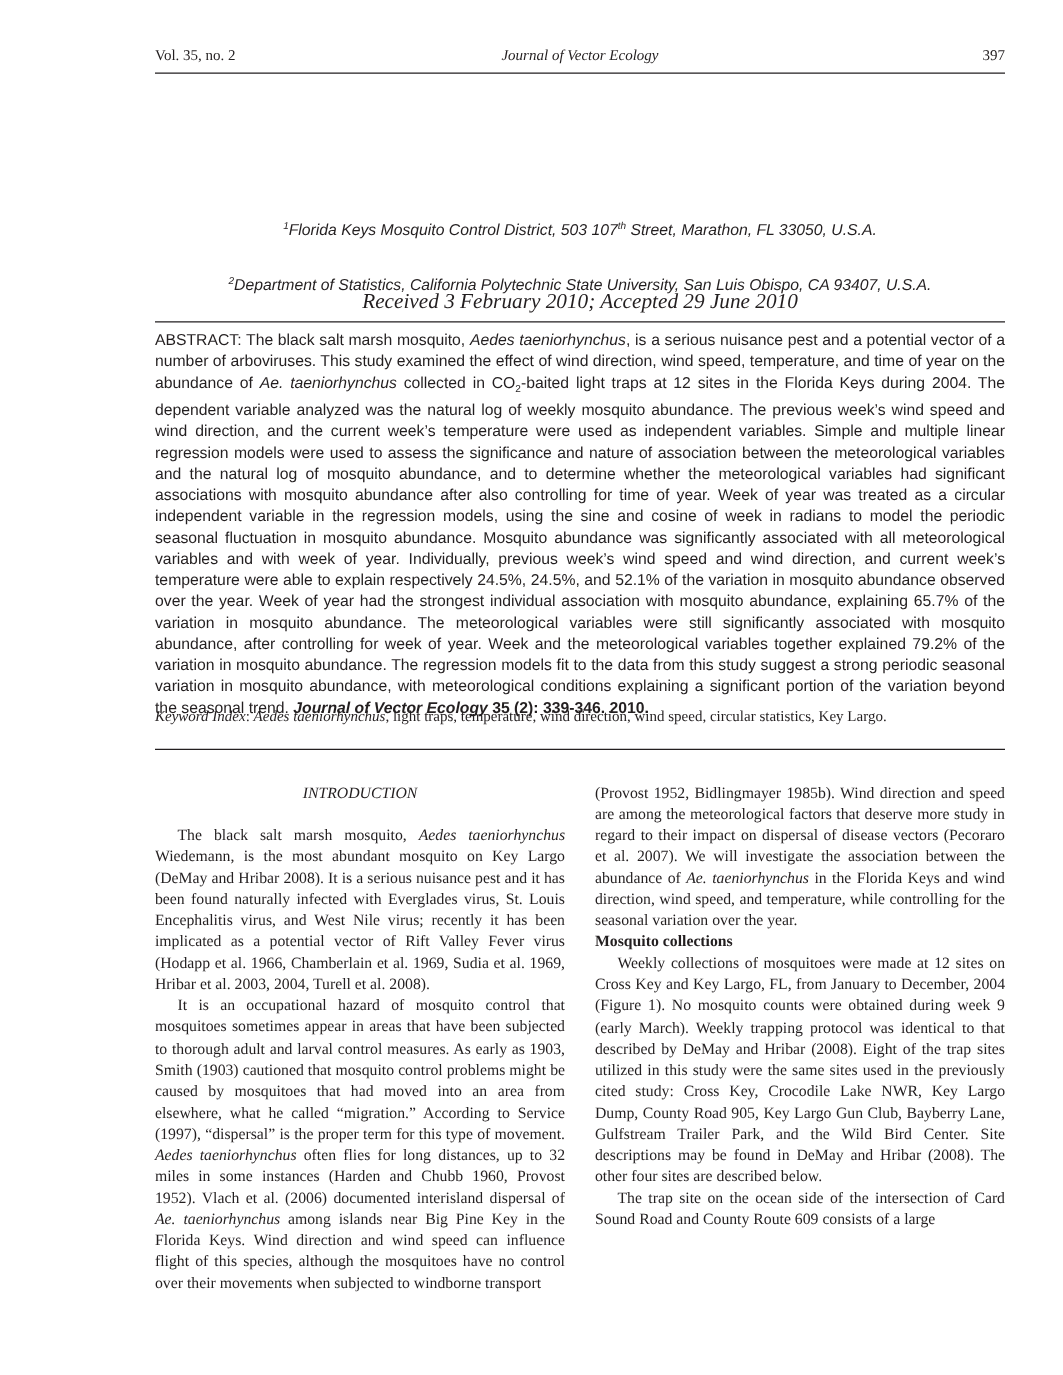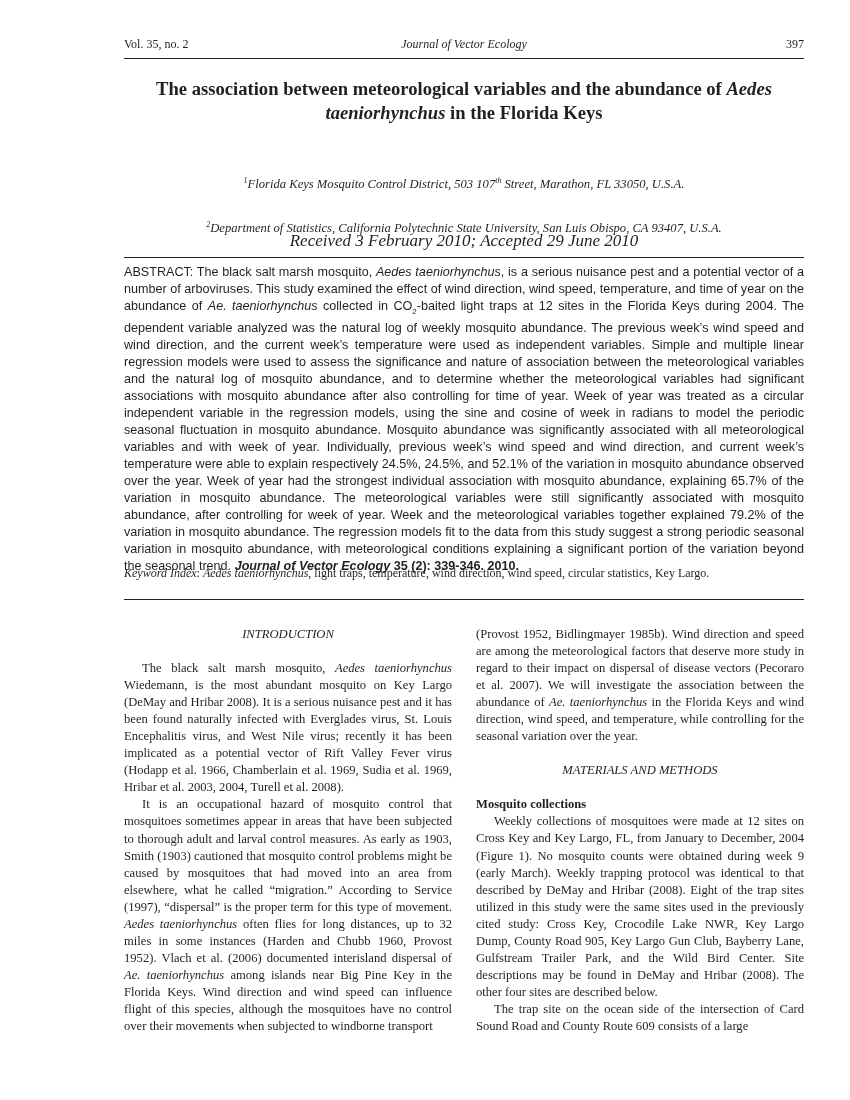--- a/index.html
+++ b/index.html
@@ -14,21 +14,21 @@
   .running-head .right { position: absolute; right: 0; top: 0; }
   .head-rule { position: absolute; top: 58px; left: 120px; width: 680px; height: 0; border-top: 1px solid #231f20; }
 
   .title { position: absolute; top: 77px; left: 120px; width: 680px; text-align: center;
            font-family: "Liberation Serif", serif; font-weight: bold; font-size: 18.6px; line-height: 24px; }
   .authors { position: absolute; top: 140px; left: 120px; width: 680px; text-align: center;
              font-family: "Liberation Serif", serif; font-size: 15.4px; }
   .authors sup { font-size: 9px; }
   .envelope { display: inline-block; width: 9px; height: 6px; border: 1px solid #231f20; position: relative; top: -7px; margin-right: 1px; }
   .affil { position: absolute; left: 120px; width: 680px; text-align: center; font-style: italic;
-           font-family: Liberation Serif, serif; font-size: 12.6px; }
+           font-family: Liberation Sans, sans-serif; font-size: 12.6px; }
   .affil sup { font-size: 8px; }
   .affil-1 { top: 176px; }
   .affil-2 { top: 193px; margin-top: 27px; }
   .received { position: absolute; top: 231px; left: 120px; width: 680px; text-align: center; font-style: italic;
               font-family: "Liberation Serif", serif; font-size: 17px; }
   .rule { position: absolute; left: 120px; width: 680px; height: 0; border-top: 1px solid #231f20; }
   .rule-1 { top: 257px; }
   .rule-2 { top: 599px; }
 
   .abstract { position: absolute; top: 264px; left: 120px; width: 680px; text-align: justify;
@@ -53,24 +53,20 @@
 
 <div class="page">
 
   <div class="running-head">
     <span class="left">Vol. 35, no. 2</span>
     <span class="center">Journal of Vector Ecology</span>
     <span class="right">397</span>
   </div>
   <div class="head-rule"></div>
 
-  <div class="title">
-    <span>The association between meteorological variables and the abundance of </span><i>Aedes</i><br>
-    <i>taeniorhynchus</i><span> in the Florida Keys</span>
-  </div>
 
 
   <div class="affil affil-1">
     <sup>1</sup><span>Florida Keys Mosquito Control District, 503 107</span><sup>th</sup><span> Street, Marathon, FL 33050, U.S.A.</span>
   </div>
   <div class="affil affil-2">
     <sup>2</sup><span>Department of Statistics, California Polytechnic State University, San Luis Obispo, CA 93407, U.S.A.</span>
   </div>
 
   <div class="received">Received 3 February 2010; Accepted 29 June 2010</div>
@@ -88,19 +84,18 @@
   <div class="rule rule-2"></div>
 
   <div class="col col-left">
     <div class="sec-head">INTRODUCTION</div>
     <p class="indent"><span>The black salt marsh mosquito, </span><i>Aedes taeniorhynchus</i><span> Wiedemann, is the most abundant mosquito on Key Largo (DeMay and Hribar 2008). It is a serious nuisance pest and it has been found naturally infected with Everglades virus, St. Louis Encephalitis virus, and West Nile virus; recently it has been implicated as a potential vector of Rift Valley Fever virus (Hodapp et al. 1966, Chamberlain et al. 1969, Sudia et al. 1969, Hribar et al. 2003, 2004, Turell et al. 2008).</span></p>
     <p class="indent"><span>It is an occupational hazard of mosquito control that mosquitoes sometimes appear in areas that have been subjected to thorough adult and larval control measures. As early as 1903, Smith (1903) cautioned that mosquito control problems might be caused by mosquitoes that had moved into an area from elsewhere, what he called “migration.” According to Service (1997), “dispersal” is the proper term for this type of movement. </span><i>Aedes taeniorhynchus</i><span> often flies for long distances, up to 32 miles in some instances (Harden and Chubb 1960, Provost 1952). Vlach et al. (2006) documented interisland dispersal of </span><i>Ae. taeniorhynchus</i><span> among islands near Big Pine Key in the Florida Keys. Wind direction and wind speed can influence flight of this species, although the mosquitoes have no control over their movements when subjected to windborne transport</span></p>
   </div>
 
   <div class="col col-right">
     <p><span>(Provost 1952, Bidlingmayer 1985b). Wind direction and speed are among the meteorological factors that deserve more study in regard to their impact on dispersal of disease vectors (Pecoraro et al. 2007). We will investigate the association between the abundance of </span><i>Ae. taeniorhynchus</i><span> in the Florida Keys and wind direction, wind speed, and temperature, while controlling for the seasonal variation over the year.</span></p>
-    <div class="sec-head spaced">MATERIALS AND METHODS</div>
     <p class="subsec">Mosquito collections</p>
     <p class="indent">Weekly collections of mosquitoes were made at 12 sites on Cross Key and Key Largo, FL, from January to December, 2004 (Figure 1). No mosquito counts were obtained during week 9 (early March). Weekly trapping protocol was identical to that described by DeMay and Hribar (2008). Eight of the trap sites utilized in this study were the same sites used in the previously cited study: Cross Key, Crocodile Lake NWR, Key Largo Dump, County Road 905, Key Largo Gun Club, Bayberry Lane, Gulfstream Trailer Park, and the Wild Bird Center. Site descriptions may be found in DeMay and Hribar (2008). The other four sites are described below.</p>
     <p class="indent">The trap site on the ocean side of the intersection of Card Sound Road and County Route 609 consists of a large</p>
   </div>
 
 </div>
 
 </body></html>

